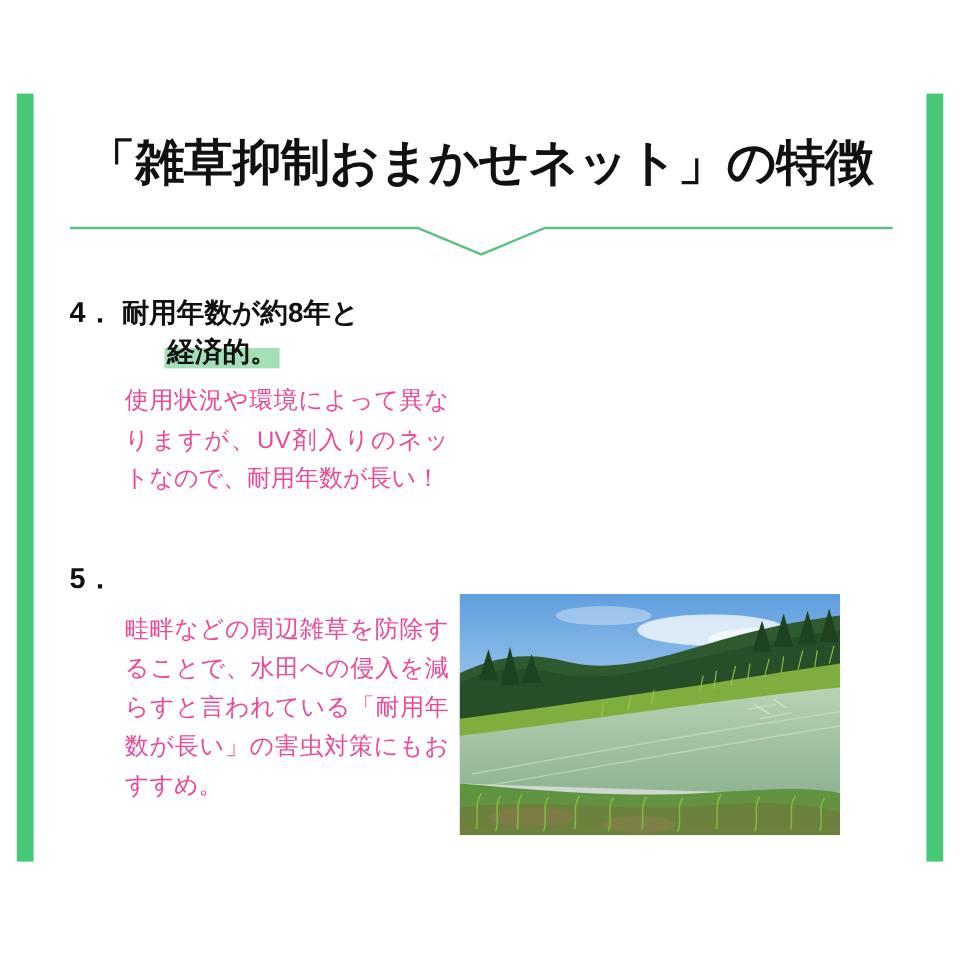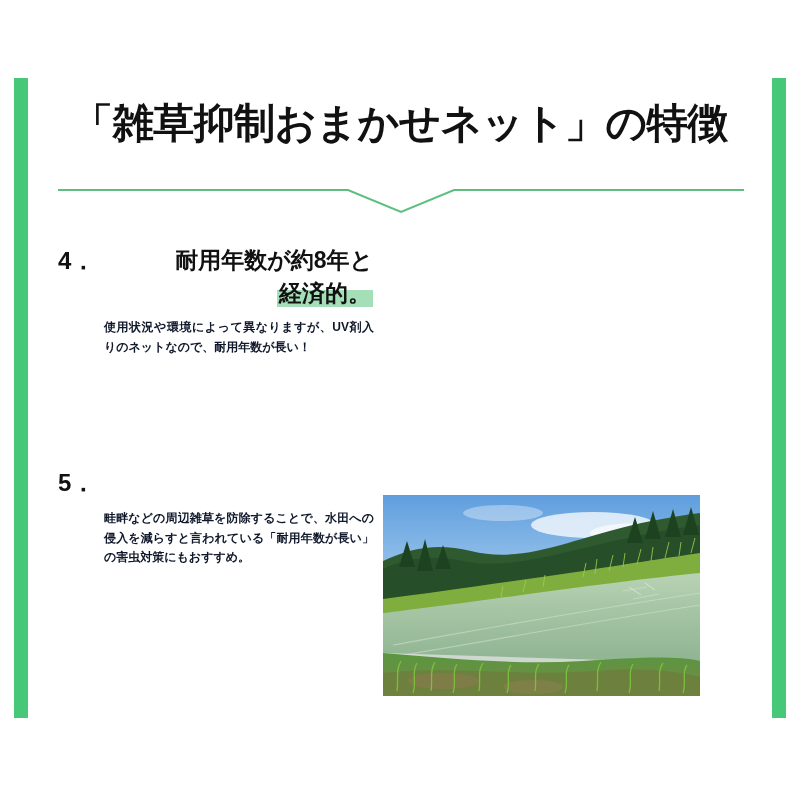--- a/index.html
+++ b/index.html
@@ -25,21 +25,21 @@
     width: 14px;
     height: 640px;
     background: #47c878;
   }
   .rail-left  { left: 14px; }
   .rail-right { left: 772px; }
 
   
   .title {
     position: absolute;
-    top: 100px;
+    top: 112px;
     left: 60px;
     width: 680px;
     text-align: center;
     font-size: 41px;
     font-weight: bold;
     color: #111111;
     letter-spacing: -0.5px;
     white-space: nowrap;
     line-height: 1.15;
   }
@@ -79,38 +79,37 @@
   }
   .feature-num {
     flex: 0 0 auto;
     font-size: 24px;
     font-weight: bold;
     padding-right: 6px;
     letter-spacing: 0px;
   }
   .feature-head-body {
     flex: 1 1 auto;
-    text-align: right;
   }
   .head-line1 { display: block; white-space: nowrap; }
   .head-line2 { display: block; margin-left: 36px; }
   .hl {
     background: #a4dfb8;
     background: linear-gradient(to top, #a4dfb8 62%, rgba(164,223,184,0) 62%);
     padding: 0 2px 1px 2px;
   }
 
   .feature-desc {
     margin-top: 9px;
     margin-left: 46px;
     width: 270px;
-    font-size: 12px;
+    font-size: 20px;
     line-height: 1.62;
-    color: #0f172a;
-    font-weight: bold;
+    color: #ec4899;
+    font-weight: normal;
     text-align: justify;
   }
 
   
   .photo {
     position: absolute;
     overflow: hidden;
     background: #cfd8cf;
   }
   .photo-1 {

